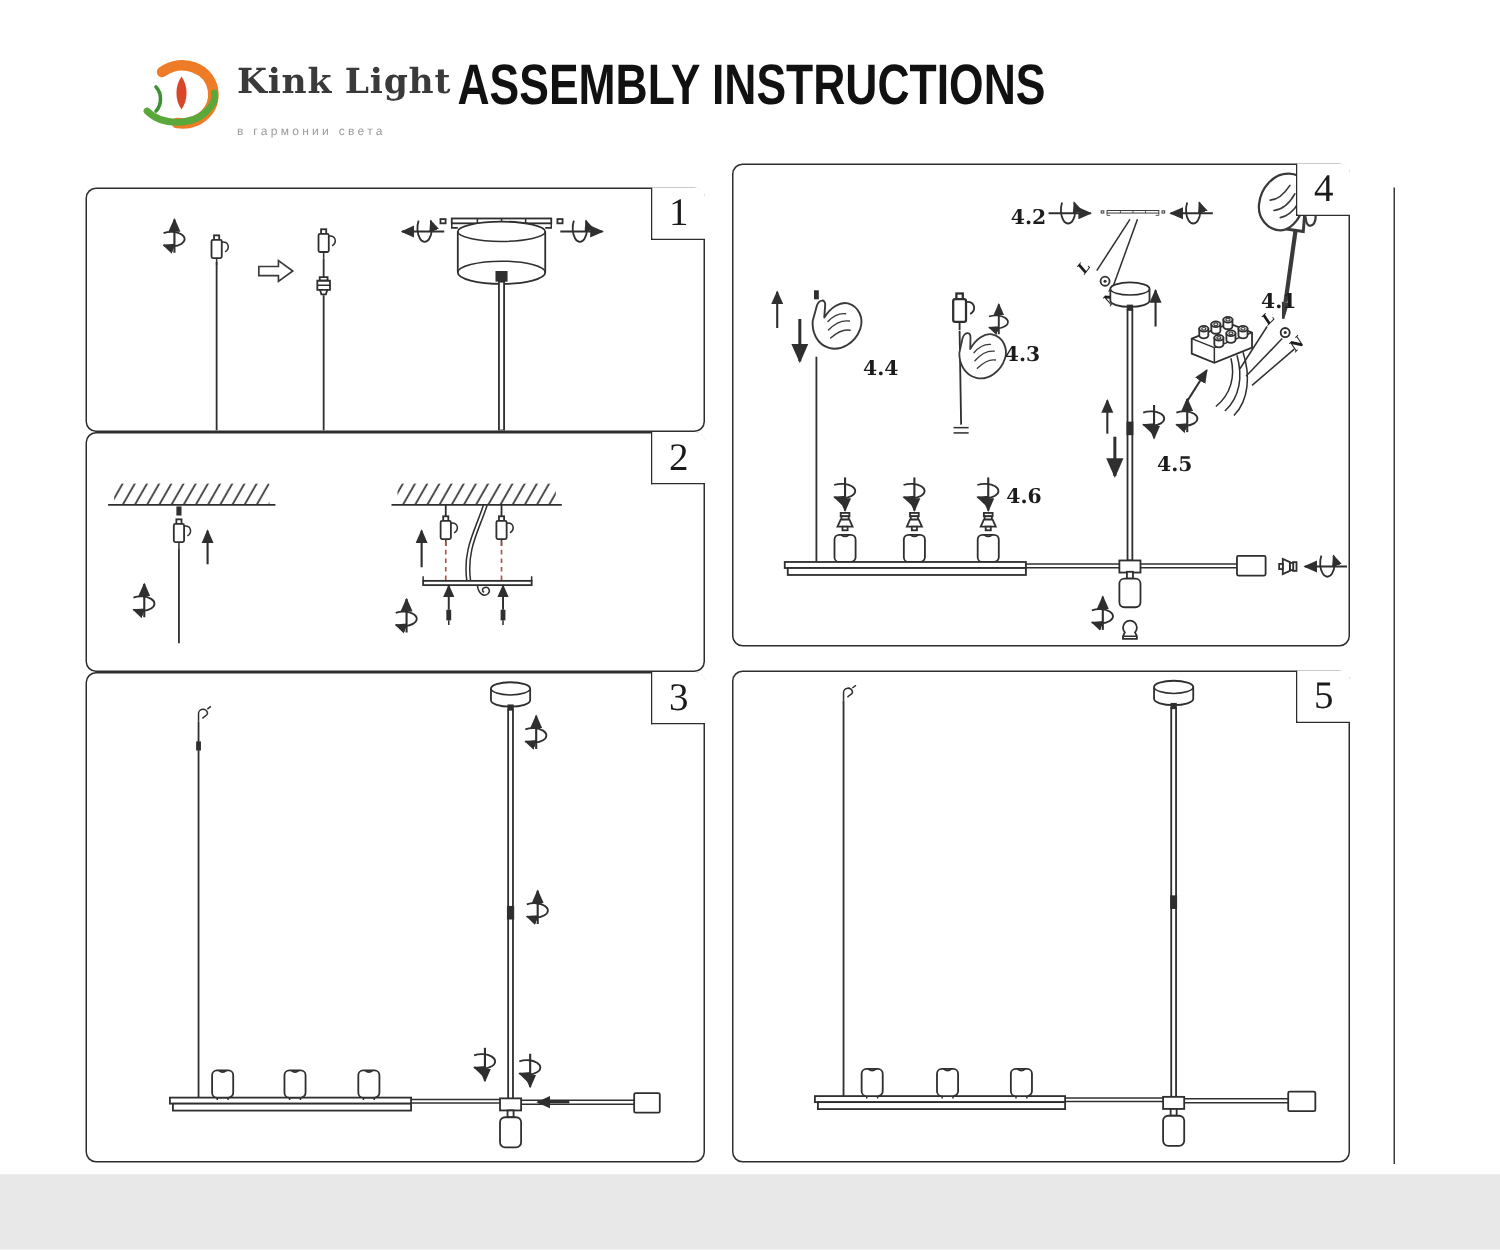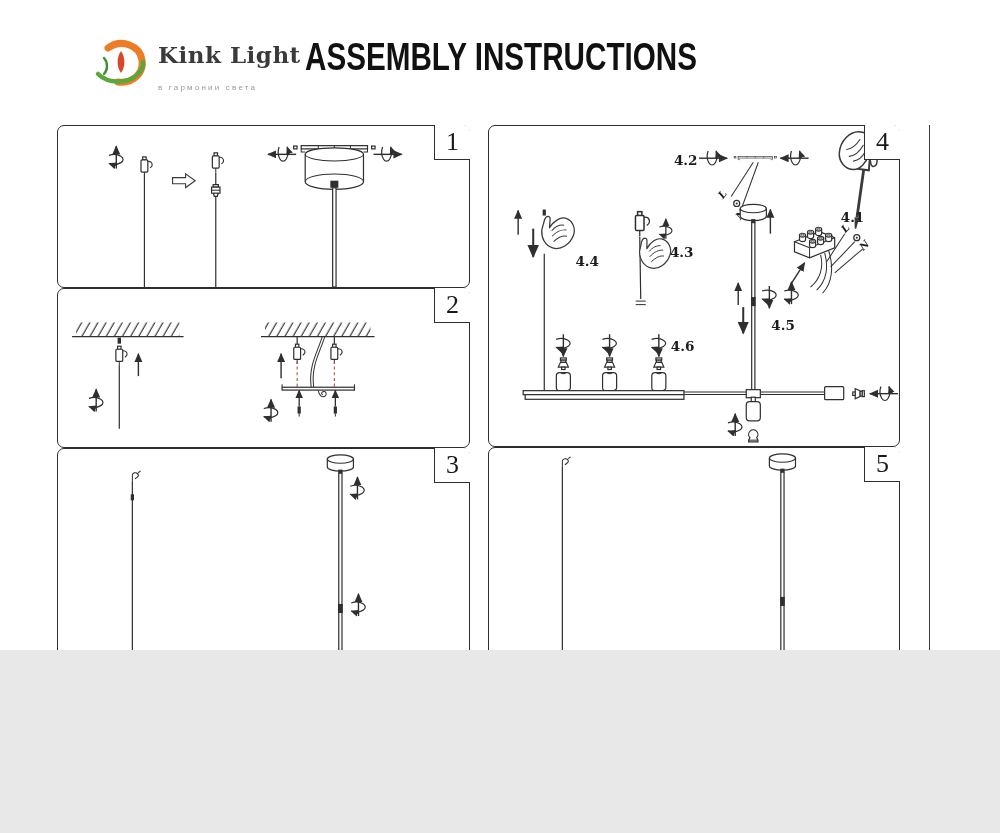--- a/index.html
+++ b/index.html
@@ -1,31 +1,31 @@
 <!DOCTYPE html>
 <html><head>
 <meta charset="utf-8">
 <style>
   html,body{margin:0;padding:0;background:#e8e8e8;}
-  .page{position:relative;width:1000px;height:650px;background:#ffffff;font-family:"Liberation Sans",sans-serif;overflow:hidden;}
+  .page{position:relative;width:1000px;height:783px;background:#ffffff;font-family:"Liberation Sans",sans-serif;overflow:hidden;}
   
   .logo{position:absolute;left:94px;top:38px;display:flex;align-items:center;gap:10px;}
   .logo-swirl{width:54px;height:56px;}
   .brand{font-family:"DejaVu Serif",serif;font-weight:700;font-size:23px;color:#3a3a3a;letter-spacing:0.5px;}
   .tagline{font-size:8px;color:#9a9a9a;letter-spacing:2.2px;margin-top:15px;}
   .title{position:absolute;left:250px;top:36px;width:500px;text-align:center;font-weight:700;font-size:38px;color:#111;transform:scaleX(0.78);transform-origin:center;white-space:nowrap;}
   .model{position:absolute;right:42px;top:58px;font-size:16.5px;color:#111;}
   
   .panel{position:absolute;border:1.6px solid #2d2d2d;border-radius:7px;background:#fff;box-sizing:border-box;}
   .panel svg{position:absolute;left:0;top:0;width:100%;height:100%;}
   .badge{position:absolute;top:-1px;right:-1px;width:35px;height:34px;border-left:1.6px solid #2d2d2d;border-bottom:1.6px solid #2d2d2d;border-radius:0 6px 0 0;display:flex;align-items:center;justify-content:center;font-family:"Liberation Serif",serif;font-size:26px;color:#1a1a1a;background:#fff;}
   .p1{left:57px;top:125px;width:413px;height:163px;}
   .p2{left:57px;top:288px;width:413px;height:160px;}
   .p3{left:57px;top:448px;width:413px;height:327px;}
-  .p4{left:488px;top:125px;width:412px;height:322px;}
+  .p4{left:488px;top:109px;width:412px;height:322px;}
   .p5{left:488px;top:447px;width:412px;height:328px;}
   .page-edge{position:absolute;left:929px;top:125px;height:651px;width:0;border-left:1.5px solid #3a3a3a;}
   
   svg .ln{stroke:#2f2f2f;stroke-width:1.2;fill:none;}
   svg .lnt{stroke:#2f2f2f;stroke-width:1;fill:none;}
   svg .fw{fill:#fff;stroke:#2f2f2f;stroke-width:1.2;}
   svg .dk{fill:#2f2f2f;stroke:none;}
   svg .arrow{stroke:#2f2f2f;stroke-width:1.4;fill:none;}
   svg .arrowb{stroke:#2f2f2f;stroke-width:2;fill:none;}
   svg .dash{stroke:#a8554a;stroke-width:1.1;stroke-dasharray:3 2.6;fill:none;}

